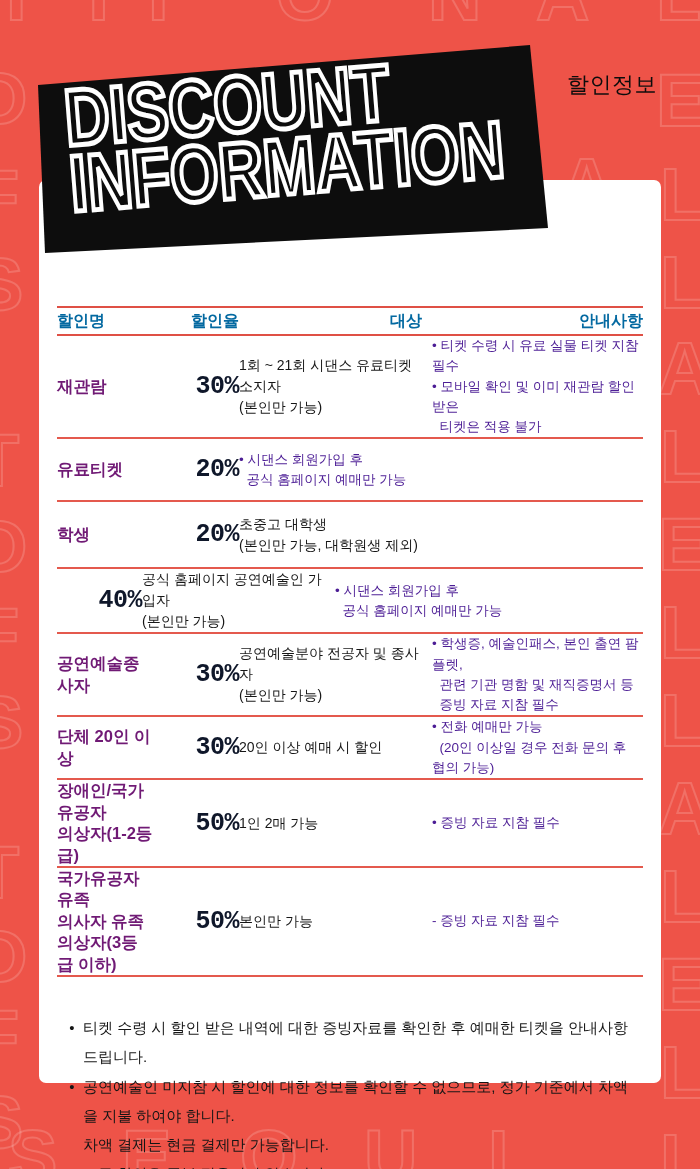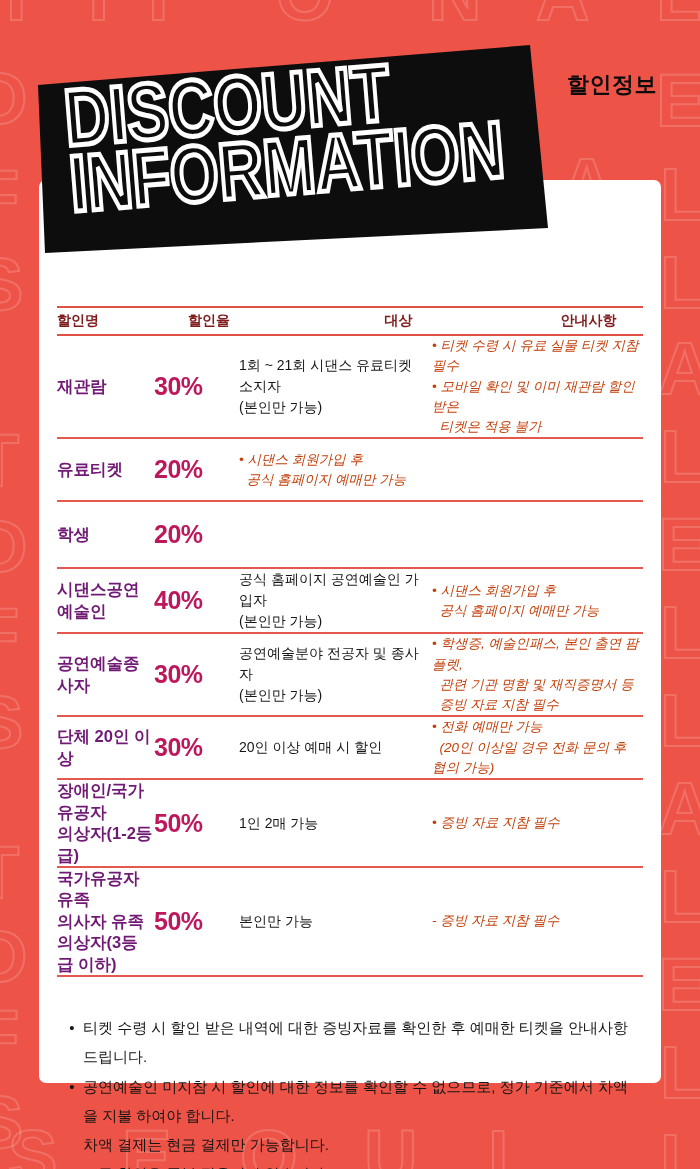--- a/index.html
+++ b/index.html
@@ -67,73 +67,71 @@
     white-space: nowrap;
   }
   @supports not (-webkit-text-stroke: 1px #fff) {
     .banner-line { color: #fff; }
   }
   .kr-title {
     position: absolute;
     top: 70px; right: 43px;
     z-index: 3;
     font-size: 22px;
-    font-weight: bold;
+    font-weight: normal;
     color: #0c0c0c;
     letter-spacing: 0.5px;
   }
   
   .thead {
     display: flex;
     align-items: center;
     height: 30px;
     border-top: 2px solid #df5045;
     border-bottom: 2px solid #df5045;
-    color: #7f1d1d;
-    font-size: 14px;
-    font-weight: bold;
-    gap: 34px;
+    color: #0369a1;
+    font-size: 16px;
+    font-weight: bold;
   }
   .c1 { width: 97px; flex: none; }
-  .c2 { width: 85px; flex: none; text-align: left; }
+  .c2 { width: 85px; flex: none; text-align: right; font-family: Liberation Mono, monospace; }
   .c3 { width: 193px; flex: none; padding-right: 10px; }
   .c4 { flex: 1; min-width: 0; }
-  .thead .c3, .thead .c4 { text-align: center; }
+  .thead .c3, .thead .c4 { text-align: right; }
   .trow {
     display: flex;
     align-items: center;
     border-bottom: 2px solid #e4594d;
   }
   .trow .name {
     font-size: 16.5px;
     font-weight: bold;
     color: #701a75;
     white-space: pre-line;
     line-height: 1.3;
   }
   .trow .rate {
     font-size: 25px;
     font-weight: bold;
-    color: #be185d;
+    color: #0f172a;
     letter-spacing: -0.5px;
   }
   .trow .target {
     font-size: 14px;
     font-weight: 500;
     white-space: pre-line;
     line-height: 1.5;
     color: #161616;
   }
   .trow .info {
     font-size: 13.5px;
     font-weight: 500;
     white-space: pre-wrap;
     line-height: 1.5;
-    color: #c2410c;
-    font-style: italic;
+    color: #4c1d95;
   }
   
   .notes { margin-top: 36px; padding: 0 4px; }
   .note {
     display: flex;
     font-size: 15px;
     line-height: 1.95;
     color: #151515;
     font-weight: 500;
   }
@@ -205,24 +203,25 @@
   <div class="trow" style="min-height:63px">
     <div class="c1 name">유료티켓</div>
     <div class="c2 rate">20%</div>
     <div class="c4 info">• 시댄스 회원가입 후
   공식 홈페이지 예매만 가능</div>
   </div>
 
   <div class="trow" style="min-height:67px">
     <div class="c1 name">학생</div>
     <div class="c2 rate">20%</div>
+    <div class="c3 target">초중고 대학생
+(본인만 가능, 대학원생 제외)</div>
   </div>
 
   <div class="trow" style="min-height:63px">
-    <div class="c1 name">시댄스공연예술인</div>
     <div class="c2 rate">40%</div>
     <div class="c3 target">공식 홈페이지 공연예술인 가입자
 (본인만 가능)</div>
     <div class="c4 info">• 시댄스 회원가입 후
   공식 홈페이지 예매만 가능</div>
   </div>
 
   <div class="trow" style="min-height:67px">
     <div class="c1 name">공연예술종사자</div>
     <div class="c2 rate">30%</div>

